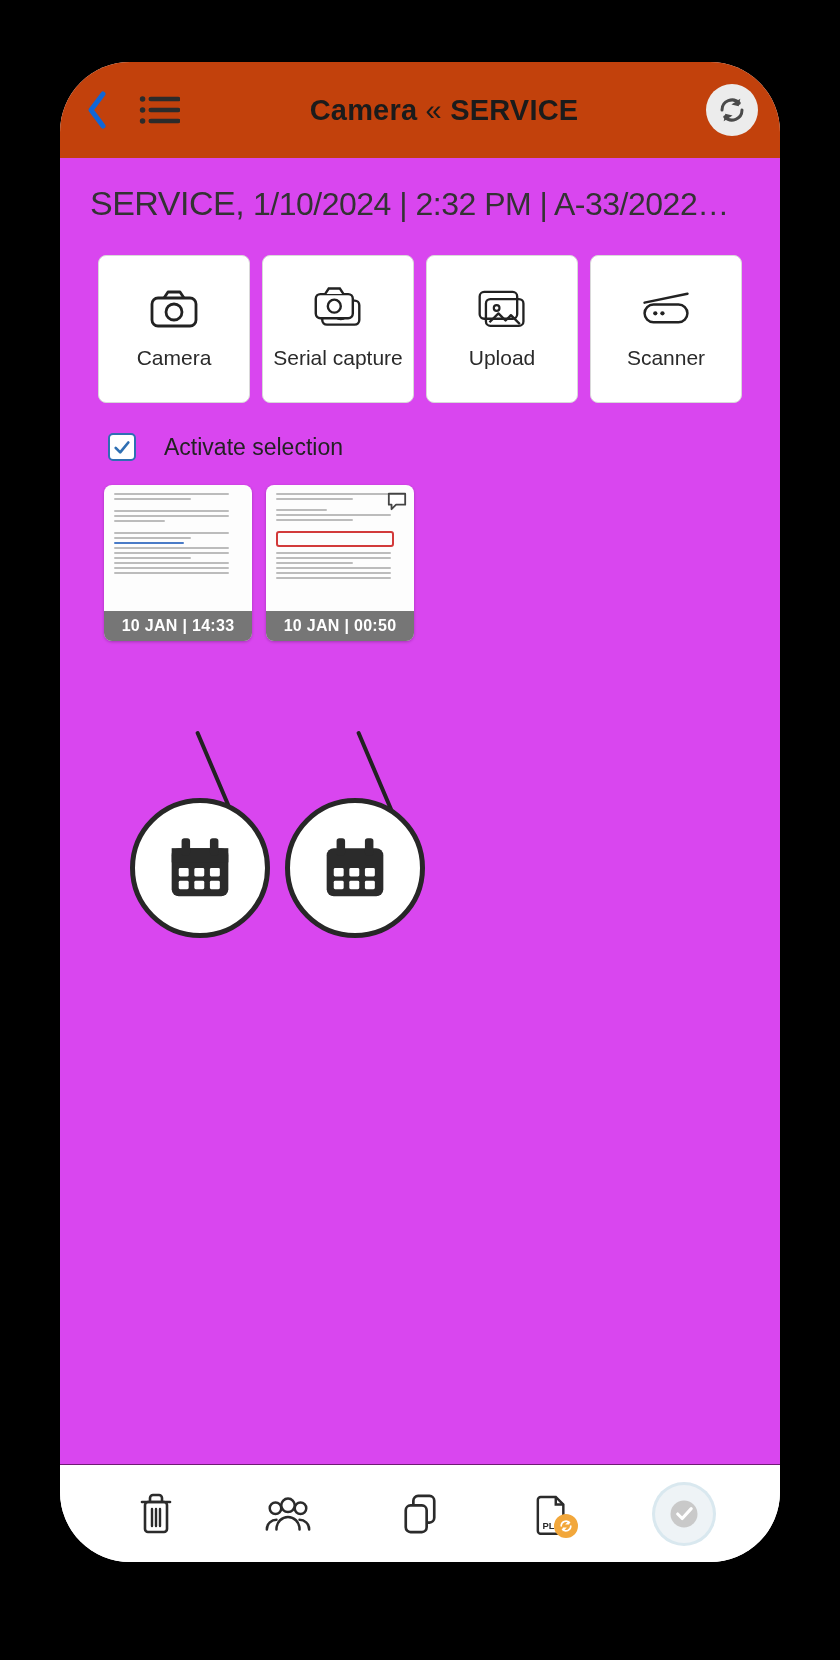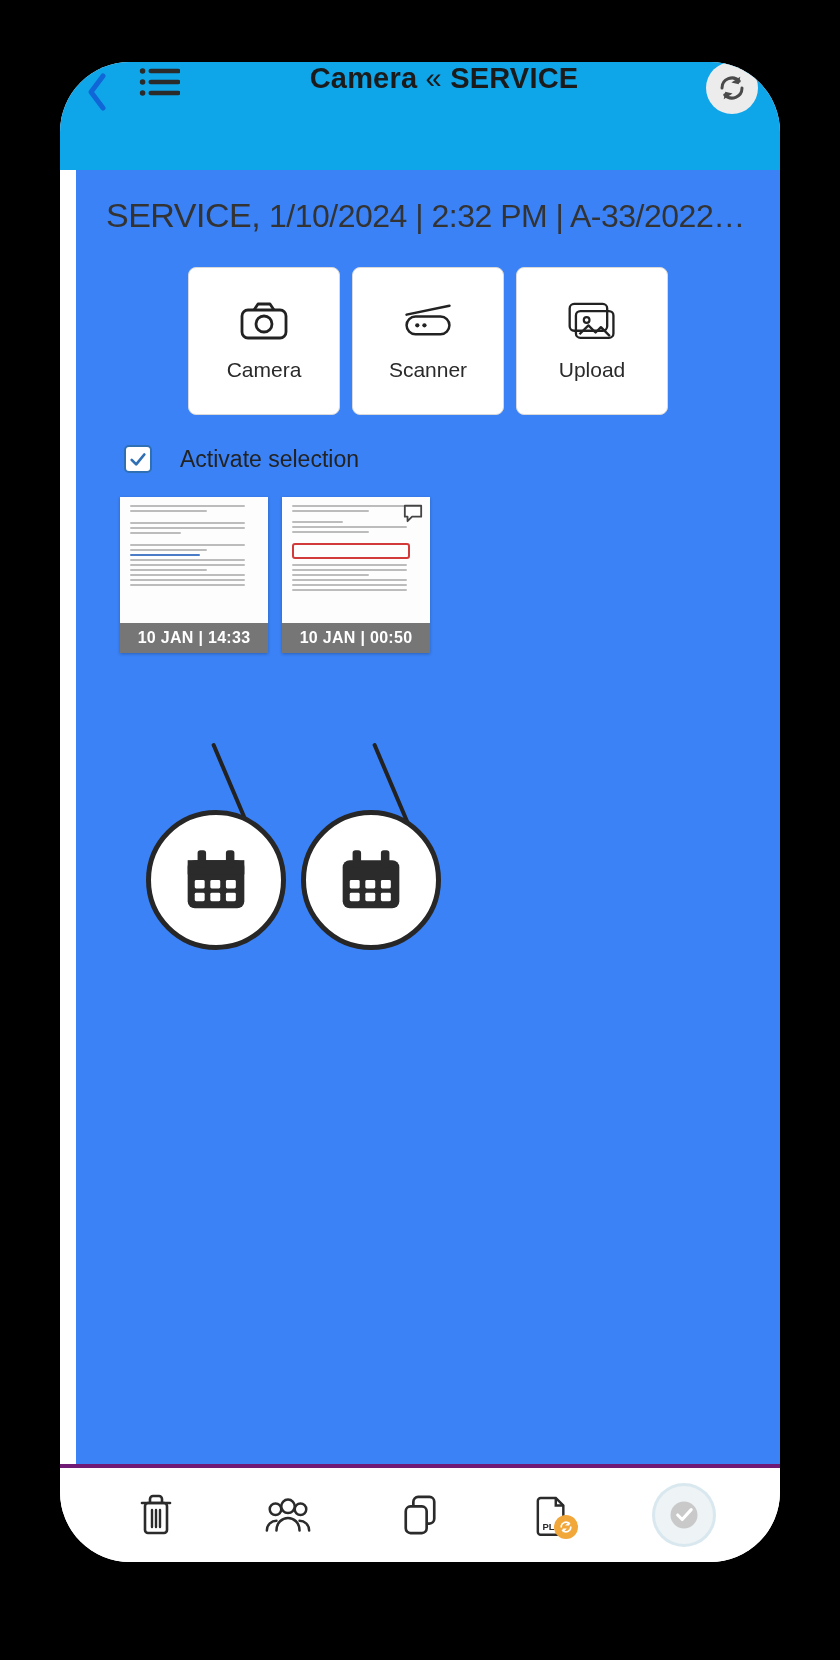--- a/index.html
+++ b/index.html
@@ -8,37 +8,37 @@
     position: absolute;
     left: 60px; top: 62px;
     width: 720px; height: 1500px;
     background: #fff;
     border-radius: 70px;
     overflow: hidden;
     display: flex; flex-direction: column;
   }
   
   .topbar {
-    height: 108px;
-    display: flex; 
+    height: 96px;
+    display: flex; align-items: center;
     padding: 0 22px 0 18px;
     gap: 14px;
-    background: #0ea5e9;
+    background: #c2410c;
   }
   .back-btn { width: 38px; height: 60px; display:flex; align-items:center; justify-content:center; }
   .back-btn svg { width: 24px; height: 40px; }
   .list-btn { width: 46px; height: 40px; display:flex; align-items:center; justify-content:center; margin-left: 6px;}
   .title-wrap { flex:1; text-align:center; }
   .title-wrap .t { font-size: 29px; font-weight: 700; color:#1b1b1b; letter-spacing:0.2px;}
   .refresh-btn {
     width: 52px; height: 52px; border-radius: 50%;
     background: #ececec; display:flex; align-items:center; justify-content:center;
   }
   
-  .body { flex:1; background:#3b82f6; position:relative; padding: 26px 30px 0 30px; overflow: hidden; margin-left: 16px;}
+  .body { flex:1; background:#d946ef; position:relative; padding: 26px 30px 0 30px; overflow: hidden;}
   .context-line { font-size: 32px; color:#333; letter-spacing:-0.5px; white-space:nowrap; overflow:hidden; text-overflow:ellipsis; font-family: Arial, sans-serif;}
   .context-strong { font-weight: 400; font-size: 34px; }
 
   .tiles { display:flex; gap:12px; margin-top: 32px; justify-content:center;}
   .tile {
     width: 152px; height: 148px;
     background:#fff; border:1px solid #d9d9d9; border-radius:8px;
     display:flex; flex-direction:column; align-items:center; justify-content:center;
     gap: 18px;
   }
@@ -47,21 +47,21 @@
 
   .activate-row { display:flex; align-items:center; gap:28px; margin-top: 30px; margin-left: 18px;}
   .cbx {
     width:28px; height:28px; border:2px solid #2f6fb3; border-radius:5px;
     display:flex; align-items:center; justify-content:center; background:#fff;
   }
   .cbx svg { width:18px; height:18px; }
   .activate-label { font-size:23px; color:#222;}
 
   .thumbs { display:flex; gap:14px; margin-top: 24px; margin-left: 14px; }
-  .thumb { width: 148px; height: 156px; position:relative; border-radius:0; overflow:hidden; box-shadow: 0 1px 3px rgba(0,0,0,.25);}
+  .thumb { width: 148px; height: 156px; position:relative; border-radius:8px; overflow:hidden; box-shadow: 0 1px 3px rgba(0,0,0,.25);}
   .thumb .doc {
     position:absolute; inset:0; background:#fdfdfd;
     display:flex; flex-direction:column; padding:8px 10px; gap:3px;
   }
   .ln { height:2px; background:#bcbcbc; border-radius:1px;}
   .ln.s { width:60%; } .ln.m { width:90%; } .ln.xs{width:40%;} .ln.bl{background:#4a7bc7;}
   .hl { border:2px solid #d23a3a; border-radius:3px; height:16px; width:92%; margin:2px 0; background:rgba(255,255,255,0);}
   .thumb .caption {
     position:absolute; left:0; right:0; bottom:0; height:30px;
     background: rgba(80,80,80,.78); color:#fff; font-size:16px; font-weight:600;
@@ -79,21 +79,21 @@
   .ccircle {
     position:absolute; width:140px; height:140px; border-radius:50%; background:#fff; border:5px solid #272727;
     display:flex; align-items:center; justify-content:center; pointer-events:auto;
   }
   .ccircle.c1 { left:70px; top:640px;}
   .ccircle.c2 { left:225px; top:640px;}
   .cal-ico { width:68px; height:68px; }
 
   
   .bottombar {
-    height: 98px; background:#fff; border-top:4px solid #701a75;
+    height: 98px; background:#fff; border-top:1px solid #701a75;
     display:flex; align-items:center; justify-content: space-around;
     padding: 0 30px;
   }
   .bb-btn { width:60px; height:60px; display:flex; align-items:center; justify-content:center; position:relative;}
   .confirm-btn { width:58px; height:58px; border-radius:50%; background:#eef3f6; display:flex; align-items:center; justify-content:center; box-shadow: 0 0 0 3px #d9e8ef;}
   .sync-badge { position:absolute; right:4px; bottom:6px; width:24px; height:24px; border-radius:50%; background:#f2a73b; display:flex; align-items:center; justify-content:center;}
 </style>
 </head>
 <body>
 
@@ -143,43 +143,56 @@
         <div class="tile-ico">
           <svg viewBox="0 0 48 40" width="48" height="40">
               <rect x="2" y="10" width="44" height="28" rx="6" fill="none" stroke="#222" stroke-width="2.8"></rect>
               <path d="M14 10l4-6h12l4 6" fill="none" stroke="#222" stroke-width="2.8" stroke-linejoin="round"></path>
               <circle cx="24" cy="24" r="8" fill="none" stroke="#222" stroke-width="2.8"></circle>
             </svg>
         </div>
         <div class="tile-label">Camera</div>
       </div>
 
+      <div class="tile">
+        <div class="tile-ico">
+          <svg viewBox="0 0 54 44" width="52" height="42">
+            <rect x="10" y="14" width="40" height="26" rx="5" fill="none" stroke="#222" stroke-width="2.6"></rect>
+              <path d="M20 14l4-6h12l4 6" fill="none" stroke="#222" stroke-width="2.6"></path>
+              <circle cx="30" cy="27" r="7" fill="none" stroke="#222" stroke-width="2.6"></circle>
+            <rect x="3" y="7" width="40" height="26" rx="5" fill="#fff" stroke="#222" stroke-width="2.6"></rect>
+              <path d="M13 7l4-6h12l4 6" fill="#fff" stroke="#222" stroke-width="2.6"></path>
+              <circle cx="23" cy="20" r="7" fill="none" stroke="#222" stroke-width="2.6"></circle>
+          </svg>
+        </div>
+        <div class="tile-label">Serial capture</div>
+      </div>
+
+      <div class="tile">
+        <div class="tile-ico">
+          <svg viewBox="0 0 56 44" width="54" height="42">
+            <rect x="10" y="12" width="42" height="30" rx="5" fill="none" stroke="#222" stroke-width="2.6"></rect>
+            <circle cx="22" cy="22" r="3.2" fill="none" stroke="#222" stroke-width="2.4"></circle>
+            <path d="M14 38l10-10 8 8 6-6 10 10" fill="none" stroke="#222" stroke-width="2.6" stroke-linejoin="round"></path>
+            <rect x="3" y="4" width="42" height="30" rx="5" fill="none" stroke="#222" stroke-width="2.6"></rect>
+          </svg>
+        </div>
+        <div class="tile-label">Upload</div>
+      </div>
 
       <div class="tile">
         <div class="tile-ico">
           <svg viewBox="0 0 56 40" width="54" height="38">
             <path d="M4 14 L52 4" fill="none" stroke="#222" stroke-width="2.8" stroke-linecap="round"></path>
             <rect x="4" y="16" width="48" height="20" rx="10" fill="none" stroke="#222" stroke-width="2.8"></rect>
             <circle cx="16" cy="26" r="2.4" fill="#222"></circle>
               <circle cx="24" cy="26" r="2.4" fill="#222"></circle>
           </svg>
         </div>
         <div class="tile-label">Scanner</div>
-      </div>
-
-      <div class="tile">
-        <div class="tile-ico">
-          <svg viewBox="0 0 56 44" width="54" height="42">
-            <rect x="10" y="12" width="42" height="30" rx="5" fill="none" stroke="#222" stroke-width="2.6"></rect>
-            <circle cx="22" cy="22" r="3.2" fill="none" stroke="#222" stroke-width="2.4"></circle>
-            <path d="M14 38l10-10 8 8 6-6 10 10" fill="none" stroke="#222" stroke-width="2.6" stroke-linejoin="round"></path>
-            <rect x="3" y="4" width="42" height="30" rx="5" fill="none" stroke="#222" stroke-width="2.6"></rect>
-          </svg>
-        </div>
-        <div class="tile-label">Upload</div>
       </div>
     </div>
 
     <div class="activate-row">
       <div class="cbx">
         <svg viewBox="0 0 20 20">
             <polyline points="3,11 8,16 17,5" fill="none" stroke="#2f6fb3" stroke-width="3" stroke-linecap="round" stroke-linejoin="round"></polyline>
           </svg>
       </div>
       <div class="activate-label">Activate selection</div>

